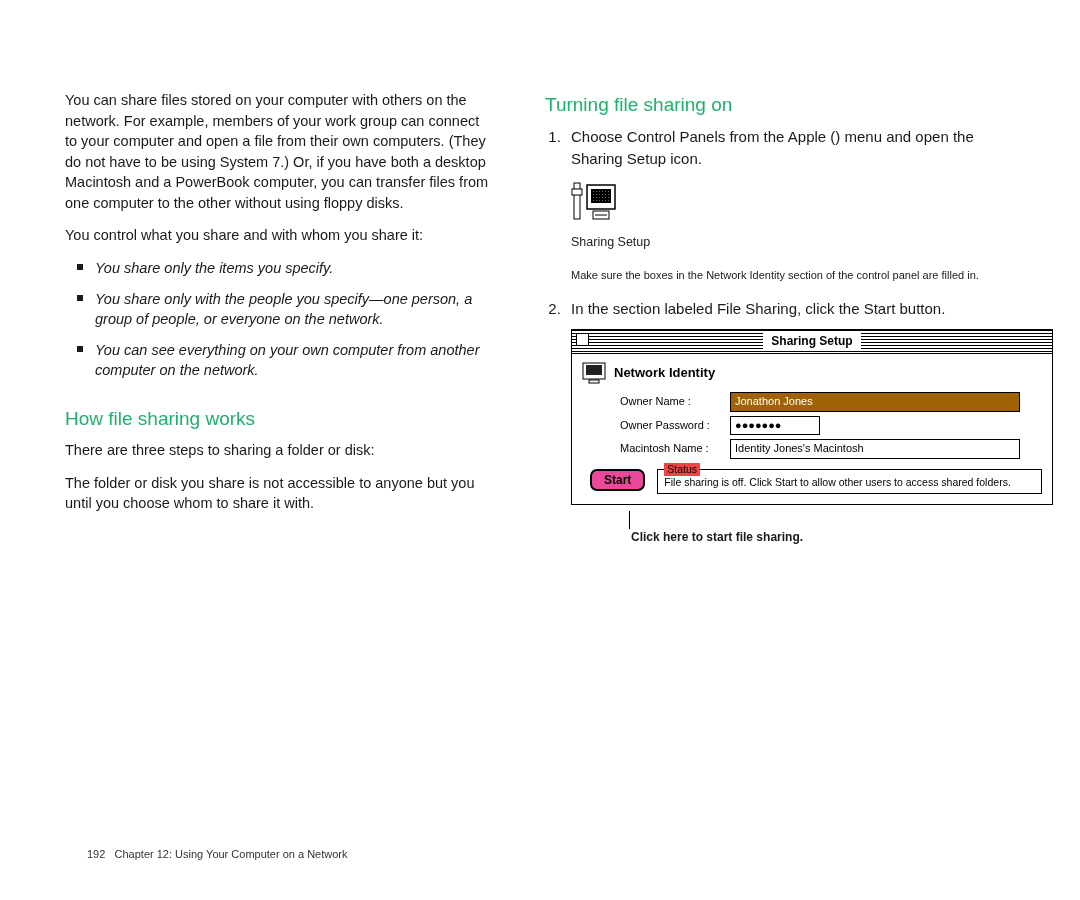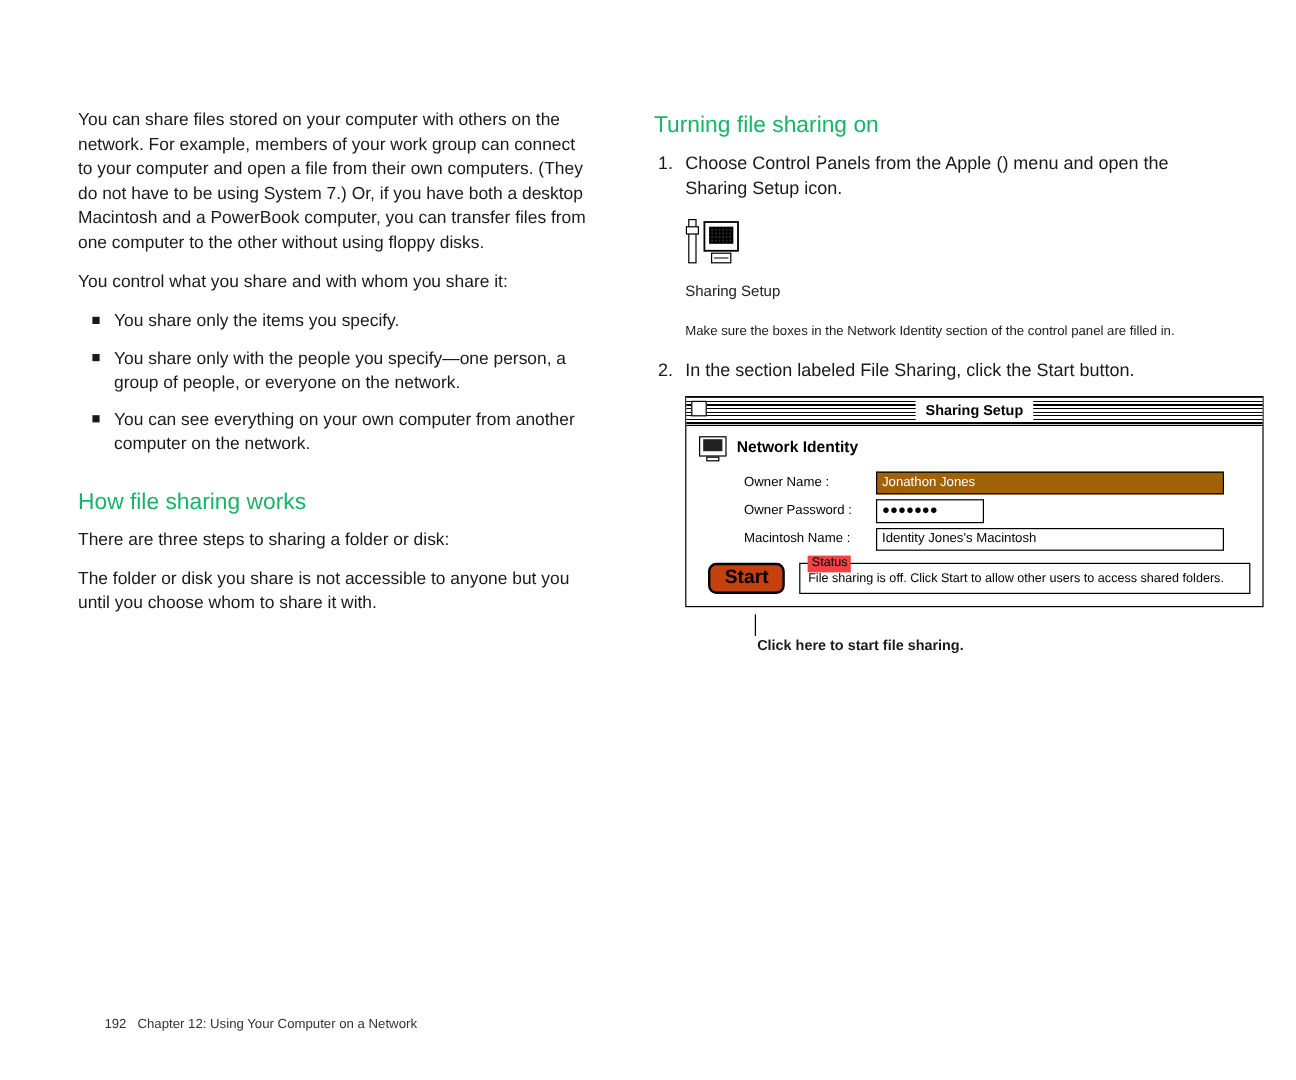--- a/index.html
+++ b/index.html
@@ -35,20 +35,21 @@
   }
   .body-text {
     font-size: 14.5px;
     line-height: 1.42;
     margin: 0 0 12px 0;
   }
   ul.bullets {
     list-style: none;
     padding: 0;
     margin: 8px 0 27px 0;
+    font-style: italic;
   }
   ul.bullets li {
     font-size: 14.5px;
     line-height: 1.42;
     padding-left: 30px;
     position: relative;
     margin-bottom: 10px;
   }
   ul.bullets li::before {
     content: '';
@@ -197,23 +198,23 @@
     display:flex;
     align-items:flex-start;
     gap:12px;
     margin: 6px 0 0 8px;
   }
   .start-btn {
     border: 2px solid #000;
     border-radius: 7px;
     padding: 2px 12px;
     font-weight: bold;
-    font-size: 16px;
+    font-size: 12px;
     font-family: inherit;
-    background: #c2410c;
+    background: #ec4899;
   }
   .status-box {
     border: 1px solid #000;
     position: relative;
     padding: 6px 6px 4px 6px;
     flex: 1;
     font-size: 10.5px;
     line-height: 1.25;
   }
   .status-legend {

